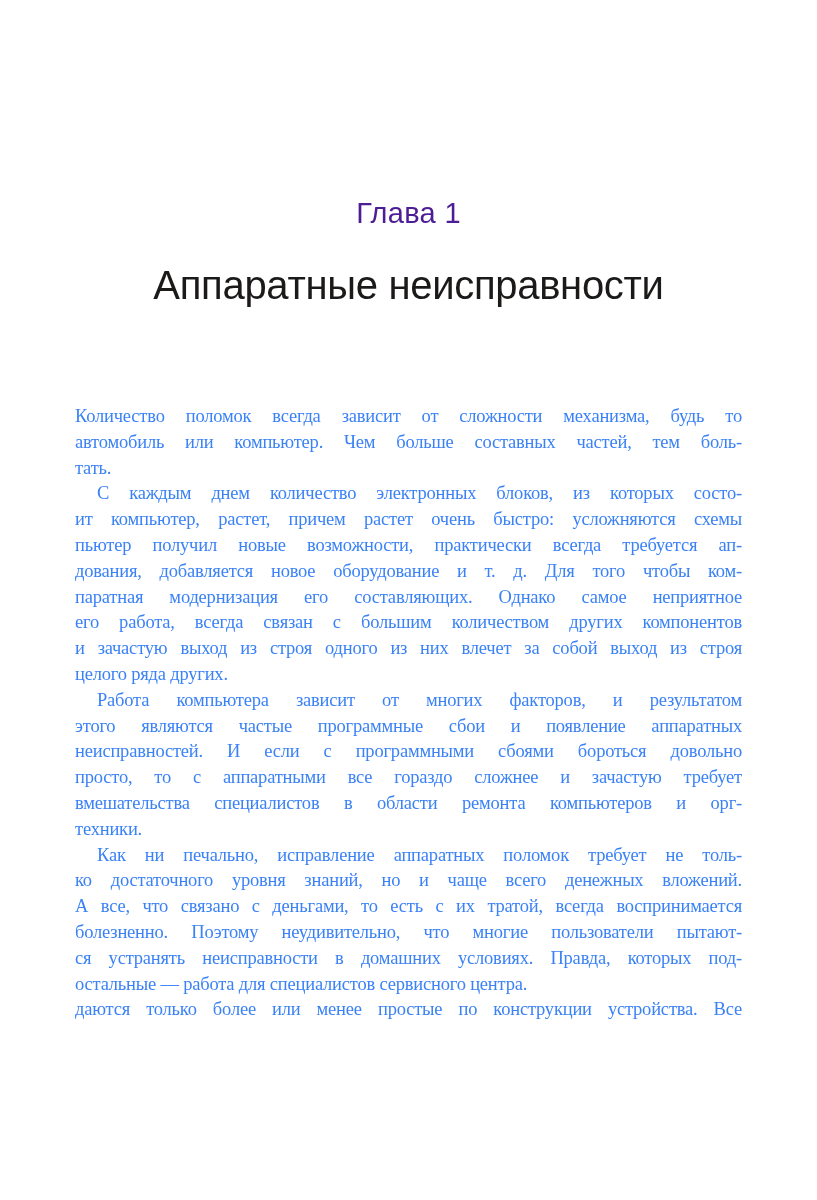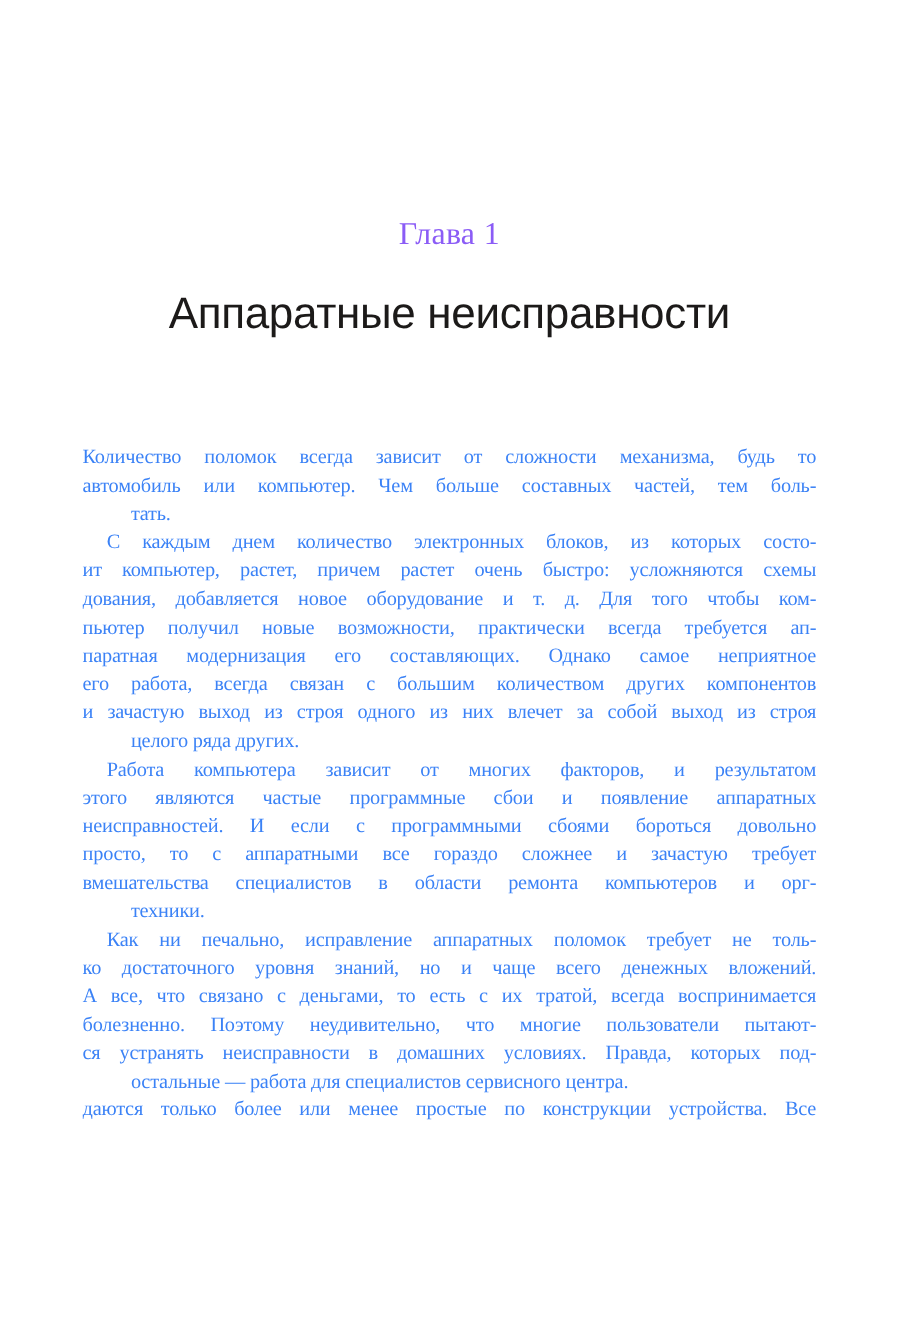--- a/index.html
+++ b/index.html
@@ -14,25 +14,25 @@
     background: #ffffff;
     overflow: hidden;
     font-family: "Liberation Serif", "DejaVu Serif", serif;
   }
   .chapter-label {
     position: absolute;
     top: 197px;
     left: 0;
     width: 100%;
     text-align: center;
-    font-family: Liberation Serif, serif;
+    font-family: Liberation Sans, sans-serif;
     font-size: 29px;
     font-weight: 400;
     letter-spacing: 0.3px;
-    color: #8b5cf6;
+    color: #4c1d95;
   }
   .chapter-title {
     position: absolute;
     top: 263px;
     left: 0;
     width: 100%;
     text-align: center;
     font-family: "Liberation Sans", "DejaVu Sans", sans-serif;
     font-size: 40px;
     font-weight: 400;
@@ -55,43 +55,42 @@
     text-align: justify;
     text-align-last: justify;
     letter-spacing: -0.2px;
     height: 25.8px;
     overflow: hidden;
     white-space: nowrap;
   }
   .line.last {
     text-align: left;
     text-align-last: left;
-    margin-left: 44px;
   }
   .line.first-indent {
     text-indent: 22px;
   }
 </style>
 </head>
 <body>
 
 <div class="page">
   <div class="chapter-label">Глава 1</div>
   <div class="chapter-title">Аппаратные неисправности</div>
   <div class="body-text">
       <div class="para">
         <div class="line">Количество поломок всегда зависит от сложности механизма, будь то</div>
         <div class="line">автомобиль или компьютер. Чем больше составных частей, тем боль-</div>
         <div class="line last">тать.</div>
       </div>
       <div class="para">
         <div class="line first-indent">С каждым днем количество электронных блоков, из которых состо-</div>
         <div class="line">ит компьютер, растет, причем растет очень быстро: усложняются схемы</div>
+        <div class="line">пьютер получил новые возможности, практически всегда требуется ап-</div>
         <div class="line">дования, добавляется новое оборудование и т. д. Для того чтобы ком-</div>
-        <div class="line">пьютер получил новые возможности, практически всегда требуется ап-</div>
         <div class="line">паратная модернизация его составляющих. Однако самое неприятное</div>
         <div class="line">его работа, всегда связан с большим количеством других компонентов</div>
         <div class="line">и зачастую выход из строя одного из них влечет за собой выход из строя</div>
         <div class="line last">целого ряда других.</div>
       </div>
       <div class="para">
         <div class="line first-indent">Работа компьютера зависит от многих факторов, и результатом</div>
         <div class="line">этого являются частые программные сбои и появление аппаратных</div>
         <div class="line">неисправностей. И если с программными сбоями бороться довольно</div>
         <div class="line">просто, то с аппаратными все гораздо сложнее и зачастую требует</div>

